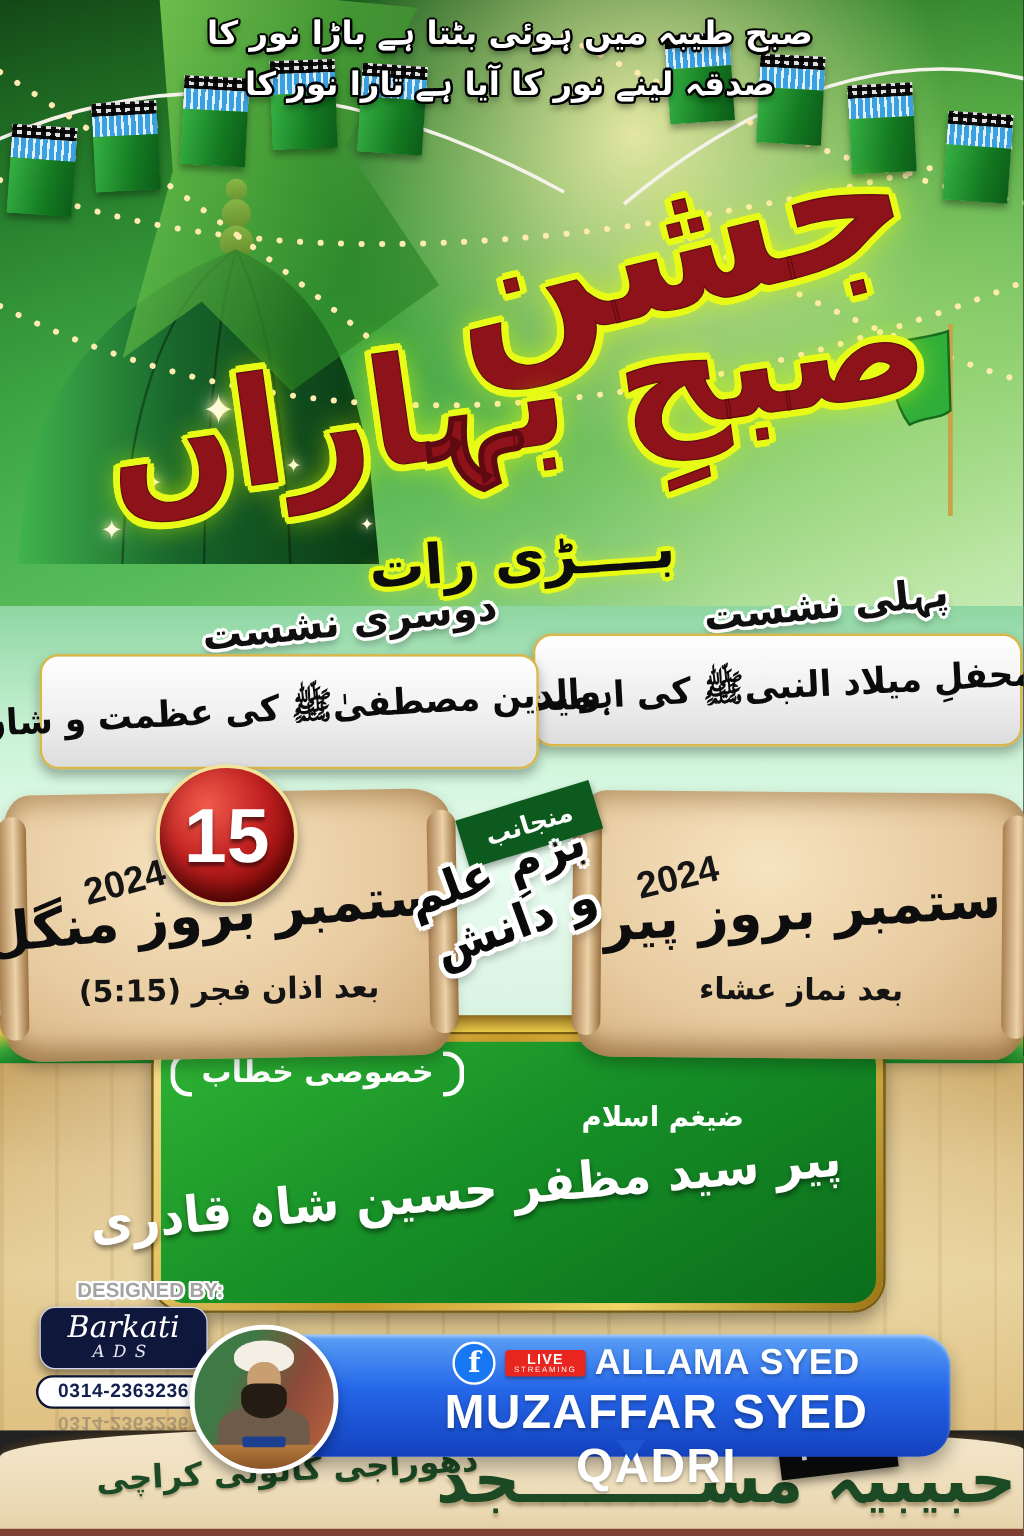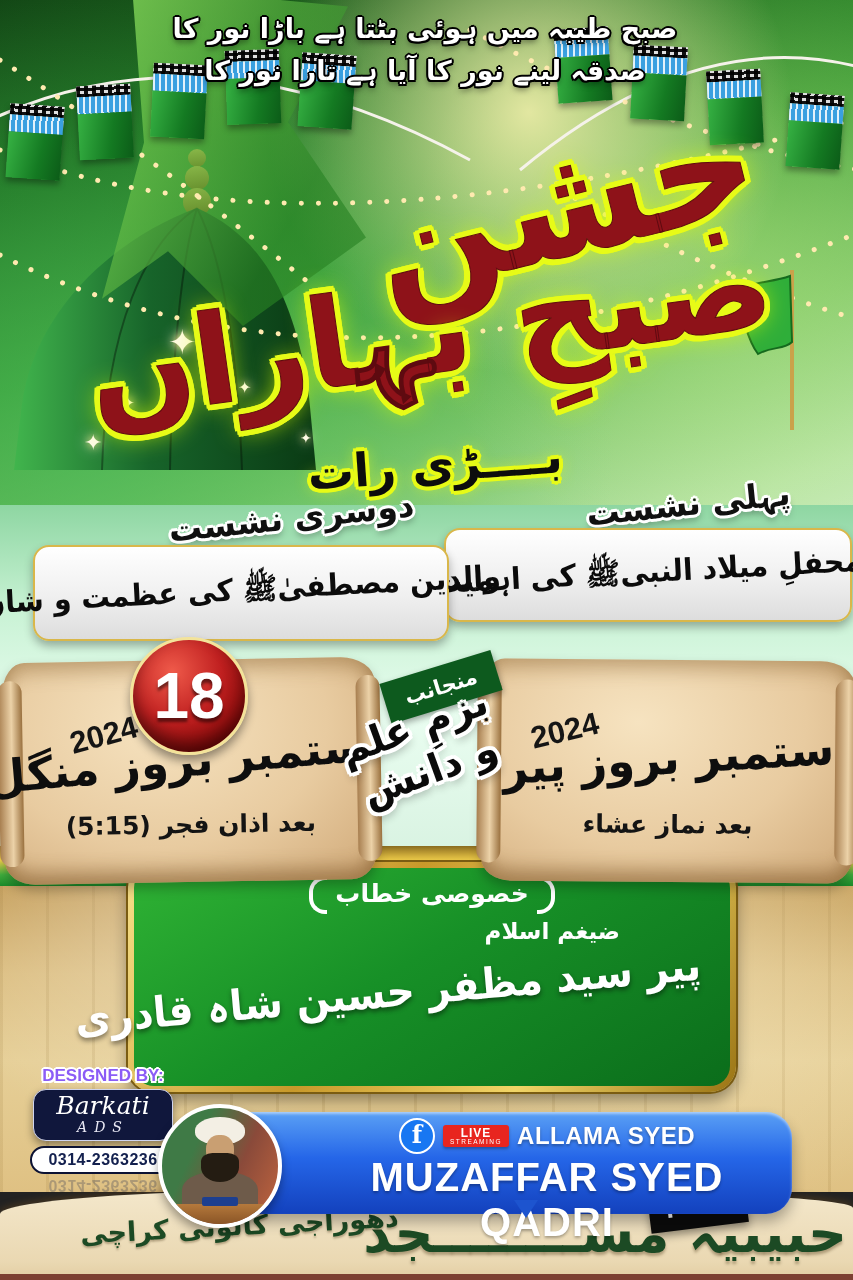--- a/index.html
+++ b/index.html
@@ -111,36 +111,36 @@
     text-shadow:-4px 0 0 #fff,4px 0 0 #fff,0 -4px 0 #fff,0 4px 0 #fff,
       -3px -3px 0 #fff,3px 3px 0 #fff,-3px 3px 0 #fff,3px -3px 0 #fff,0 6px 8px rgba(0,0,0,.3);}
 
   
   .banner{position:absolute;left:128px;top:862px;width:596px;height:218px;z-index:6;
     border-radius:26px;border:6px solid transparent;
     background:
       linear-gradient(150deg,#2fb234,#179027 45%,#0b6d1b) padding-box,
       linear-gradient(120deg,#f7e08a,#c8992a 40%,#f1d567 70%,#9a7414) border-box;
     box-shadow:0 0 0 2px #7a5c12,0 8px 16px rgba(0,0,0,.4);}
-  .sp-badge{position:absolute;left:0;right:0;top:8px;text-align:center;direction:rtl;
+  .sp-badge{position:absolute;left:0;right:0;top:8px;text-align:left;direction:rtl;
     color:#fff;font-size:25px;font-weight:bold;letter-spacing:2px;}
   .brk{display:inline-block;width:14px;height:30px;border:4px solid #fff;vertical-align:middle;margin:0 8px;}
   .brk-l{border-right:none;border-radius:16px 0 0 16px;}
   .brk-r{border-left:none;border-radius:0 16px 16px 0;}
   .sp-hon{position:absolute;right:110px;top:50px;direction:rtl;color:#fff;font-size:23px;font-weight:bold;text-align:center;}
   .sp-name{position:absolute;left:8px;right:8px;top:96px;text-align:center;direction:rtl;
     color:#fff;font-size:42px;font-weight:bold;white-space:nowrap;
     transform:rotate(-5deg) scaleX(.93);text-shadow:0 3px 5px rgba(0,0,0,.45);}
 
   
   .dz{position:absolute;left:20px;top:1066px;width:166px;z-index:8;text-align:center;
     font-family:"Liberation Sans",sans-serif;}
-  .dz-head{font-size:17px;font-weight:bold;color:#8b5cf6;
+  .dz-head{font-size:17px;font-weight:bold;color:#a3a3a3;
     text-shadow:-2px 0 0 #fff,2px 0 0 #fff,0 -2px 0 #fff,0 2px 0 #fff,
-      -1.5px -1.5px 0 #fff,1.5px 1.5px 0 #fff,-1.5px 1.5px 0 #fff,1.5px -1.5px 0 #fff;}
+      -1.5px -1.5px 0 #fff,1.5px 1.5px 0 #fff,-1.5px 1.5px 0 #fff,1.5px -1.5px 0 #fff;text-align:right;}
   .dz-box{width:128px;margin:3px auto 0;padding:3px 5px 5px;border-radius:13px;background:#10173c;
     border:1px solid #cfd4ee;box-shadow:0 4px 8px rgba(0,0,0,.4);}
   .dz-brand{font-family:"DejaVu Serif",serif;font-style:italic;font-size:25px;color:#fff;line-height:1.05;}
   .dz-sub{font-family:"DejaVu Serif",serif;font-style:italic;font-size:14px;color:#e8e8f4;letter-spacing:7px;}
   .dz-phone{width:142px;margin:5px auto 0;background:#fff;border-radius:14px;border:2px solid #0c1233;
     font-size:16px;font-weight:bold;color:#13204e;padding:3px 0;letter-spacing:.5px;}
   .dz-reflect{margin:2px auto 0;transform:scaleY(-1);opacity:.28;color:#28304f;
     font-size:16px;font-weight:bold;letter-spacing:.5px;}
 
   
@@ -150,21 +150,21 @@
     font-family:"Liberation Sans",sans-serif;}
   .livebar::after{content:"";position:absolute;left:290px;bottom:-16px;width:0;height:0;
     border:12px solid transparent;border-top:18px solid #1d54cf;}
   .lb-in{position:absolute;left:86px;right:8px;top:6px;text-align:center;color:#fff;}
   .lb-row1{display:flex;align-items:center;justify-content:center;gap:8px;}
   .fb{width:32px;height:32px;border-radius:50%;background:#1877f2;border:2px solid #fff;
     color:#fff;font-family:"DejaVu Serif",serif;font-weight:bold;font-size:24px;line-height:30px;text-align:center;}
   .live{background:#e8251f;border-radius:3px;padding:2px 7px 1px;line-height:1;box-shadow:0 2px 3px rgba(0,0,0,.3);}
   .live b{display:block;font-size:12px;letter-spacing:1px;}
   .live i{display:block;font-style:normal;font-size:6.5px;letter-spacing:1.5px;}
-  .lb-n1{font-size:24px;font-weight:bold;letter-spacing:.5px;text-shadow:0 2px 3px rgba(0,0,0,.3);text-align:right;}
+  .lb-n1{font-size:30px;font-weight:bold;letter-spacing:.5px;text-shadow:0 2px 3px rgba(0,0,0,.3);text-align:right;}
   .lb-n2{font-size:40px;font-weight:bold;margin-top:1px;letter-spacing:1px;text-shadow:0 2px 3px rgba(0,0,0,.3);}
   .photo{position:absolute;left:158px;top:1104px;width:116px;height:116px;z-index:9;border-radius:50%;
     border:4px solid #fff;overflow:hidden;box-shadow:0 6px 10px rgba(0,0,0,.35);
     background:linear-gradient(115deg,#3f7a46 30%,#8a4a3a 62%,#c2663f);}
   .av-turban{position:absolute;left:33px;top:9px;width:50px;height:27px;background:#f3efe4;
     border-radius:50% 50% 42% 42%;}
   .av-face{position:absolute;left:44px;top:27px;width:28px;height:30px;background:#c99f72;border-radius:45%;}
   .av-beard{position:absolute;left:39px;top:45px;width:38px;height:29px;background:#241c12;
     border-radius:30% 30% 50% 50%;}
   .av-robe{position:absolute;left:20px;top:64px;width:76px;height:42px;background:#6e5b4a;
@@ -308,21 +308,21 @@
     <div class="yr">2024</div>
     <div class="dline">ستمبر بروز پیر</div>
     <div class="dtime">بعد نماز عشاء</div>
   </div>
 
   <div class="scroll scr-l">
     <div class="yr">2024</div>
     <div class="dline">ستمبر بروز منگل</div>
     <div class="dtime">بعد اذان فجر (5:15)</div>
   </div>
-  <div class="day-circle dc17">18</div>
+  <div class="day-circle dc17">15</div>
 
   <div class="org-ribbon">منجانب</div>
   <div class="org-name">
     <div>بزمِ علم</div>
     <div>و دانش</div>
   </div>
 
   <div class="banner">
     <div class="sp-badge">
       <span class="brk brk-r"></span><span>خصوصی خطاب</span><span class="brk brk-l"></span>

